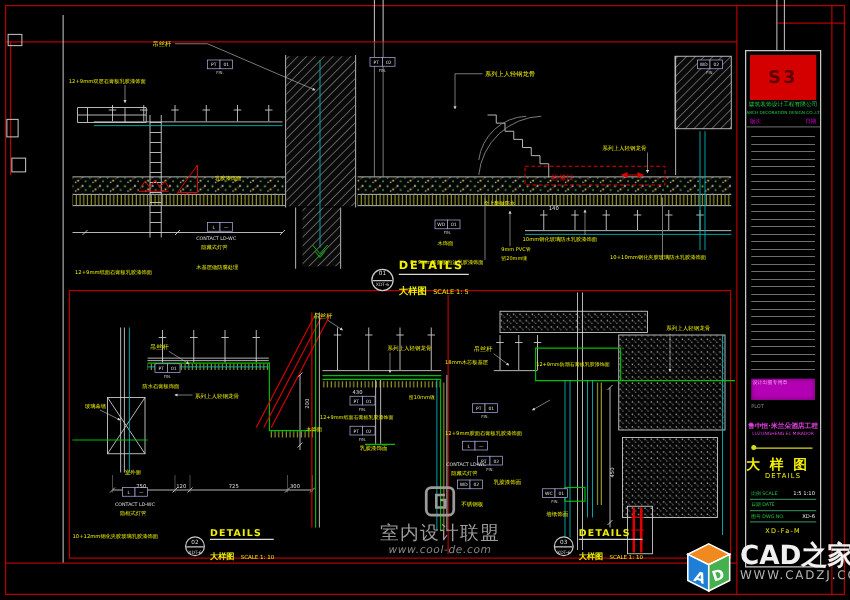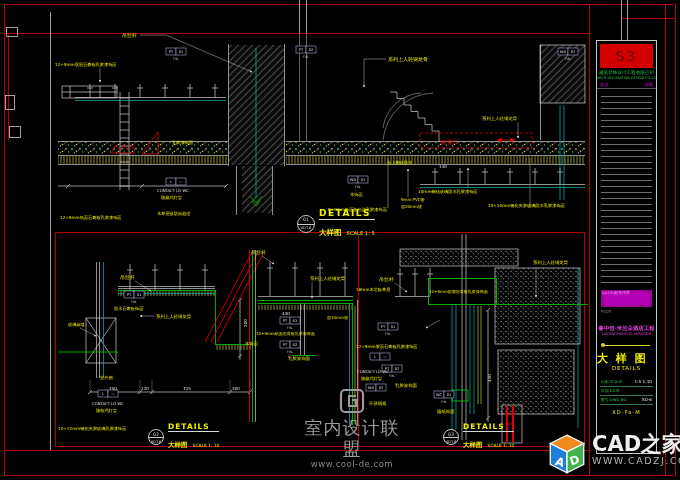--- a/index.html
+++ b/index.html
@@ -22,21 +22,21 @@
   .dl-scale{color:#f0f000;font-size:5.2px;}
   .dlabel.sm .dl-title{font-size:7.5px;letter-spacing:1px;}
   .dlabel.sm .dl-cn{font-size:6.5px;}
   .dlabel.sm .dl-scale{font-size:4.4px;}
   .dlabel.sm .dl-circ{width:14px;height:14px;flex-basis:14px;}
 
   
   #titleblock{position:absolute;left:596px;top:40px;width:59px;height:412px;
               border:1px solid #c8c8c8;background:#000;display:flex;flex-direction:column;
               overflow:hidden;}
-  .tb-logo{height:24px;margin:3px 3px 2px;background:#d40000;color:#5f0000;font-weight:normal;
+  .tb-logo{height:36px;margin:3px 3px 2px;background:#d40000;color:#5f0000;font-weight:bold;
            font-size:14px;display:flex;align-items:center;justify-content:center;letter-spacing:2px;}
   .tb-co-cn{color:#25c845;font-size:4.6px;white-space:nowrap;text-align:center;line-height:1.2;}
   .tb-co-en{color:#25c845;font-size:3.4px;white-space:nowrap;text-align:center;line-height:1.2;
             overflow:hidden;}
   .tb-rev{display:flex;justify-content:space-between;color:#d800d8;font-size:4.4px;
           border-bottom:1px solid #5a5a5a;padding:1px 3px;margin-top:1px;}
   .tb-rows{height:196px;margin:2px 4px;
            background:repeating-linear-gradient(to bottom,transparent 0,transparent 5px,#6e6e6e 5px,#6e6e6e 6px);}
   .tb-stamp{height:15px;margin:1px 4px;background:#b400b4;color:#ff9aff;font-size:4px;
             overflow:hidden;line-height:1.2;padding:1px;
@@ -52,22 +52,22 @@
   .tb-title-en{color:#f0f000;font-size:5.4px;text-align:center;letter-spacing:1px;line-height:1.3;}
   .tb-fields{margin:6px 3px 0;}
   .tb-field{display:flex;justify-content:space-between;border-bottom:1px solid #2f7a4f;
             padding:1.5px 1px;align-items:baseline;}
   .tb-fl{color:#25c845;font-size:3.8px;white-space:nowrap;}
   .tb-fv{color:#e8e8e8;font-size:4.2px;white-space:nowrap;}
   .tb-no{color:#f0f000;font-size:5.2px;text-align:center;margin-top:4px;letter-spacing:1px;}
 
   
   #wm-center{position:absolute;left:296px;top:388px;width:112px;text-align:center;}
-  .wm-name{color:#9b9b9b;font-size:18px;line-height:1.15;letter-spacing:1px;}
-  .wm-url{color:#878787;font-size:8.5px;letter-spacing:.5px;}
+  .wm-name{color:#9b9b9b;font-size:15px;line-height:1.15;letter-spacing:1px;}
+  .wm-url{color:#878787;font-size:8.5px;letter-spacing:.5px;font-style:italic;}
   #wm-corner{position:absolute;left:546px;top:433px;display:flex;align-items:flex-start;gap:4px;}
   .wmc-name{color:#f0f0f0;font-size:21px;font-weight:bold;line-height:1.05;white-space:nowrap;}
   .wmc-url{color:#b5b5b5;font-size:9.5px;letter-spacing:1.5px;white-space:nowrap;}
 </style>
 </head>
 <body>
 
 <div id="page">
 
 <svg id="cad" width="680" height="480" viewBox="0 0 680 480">

